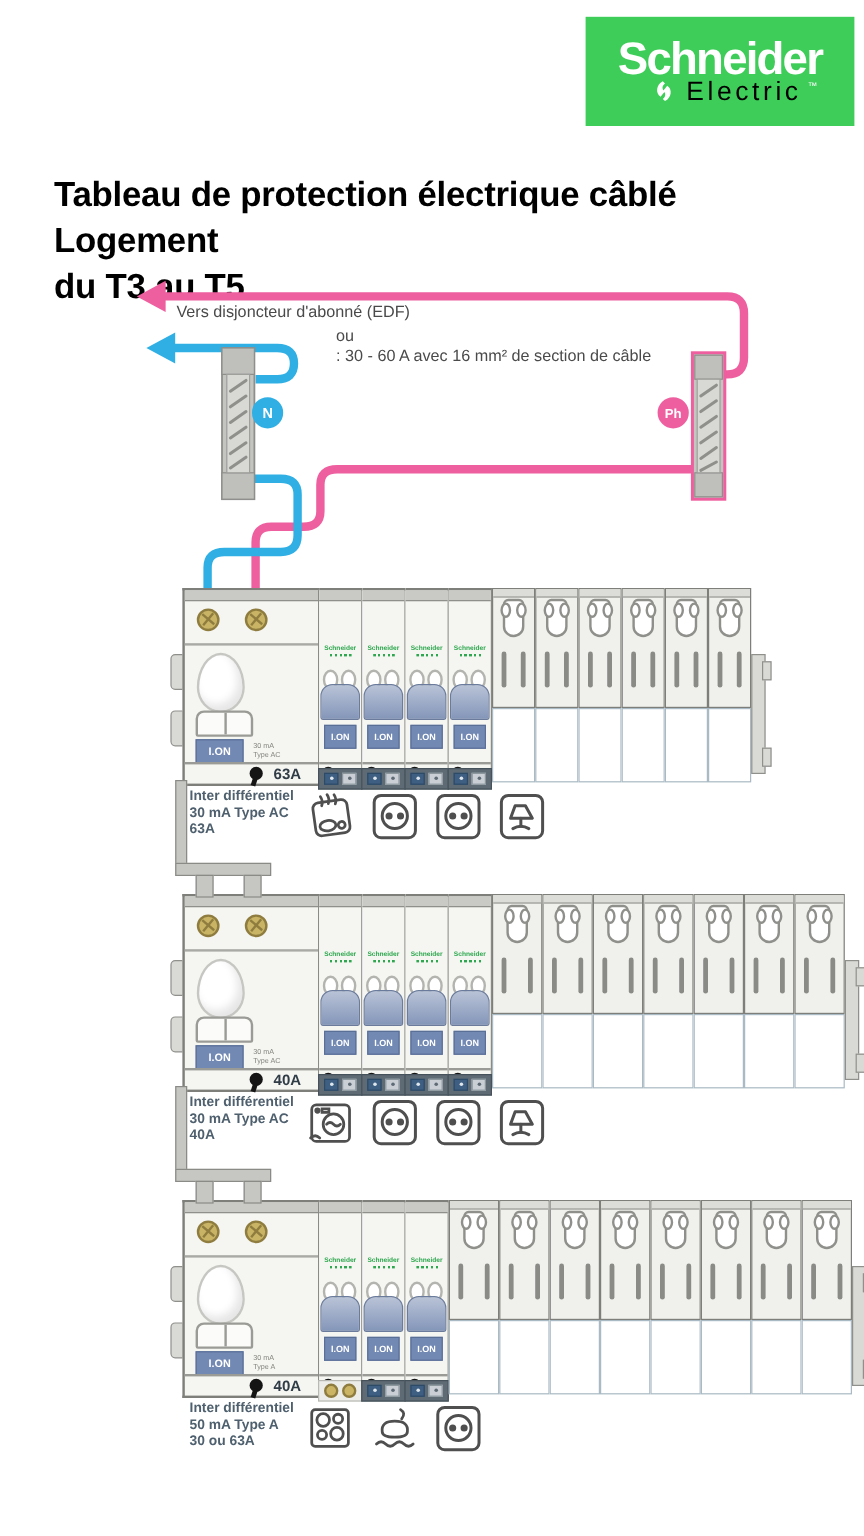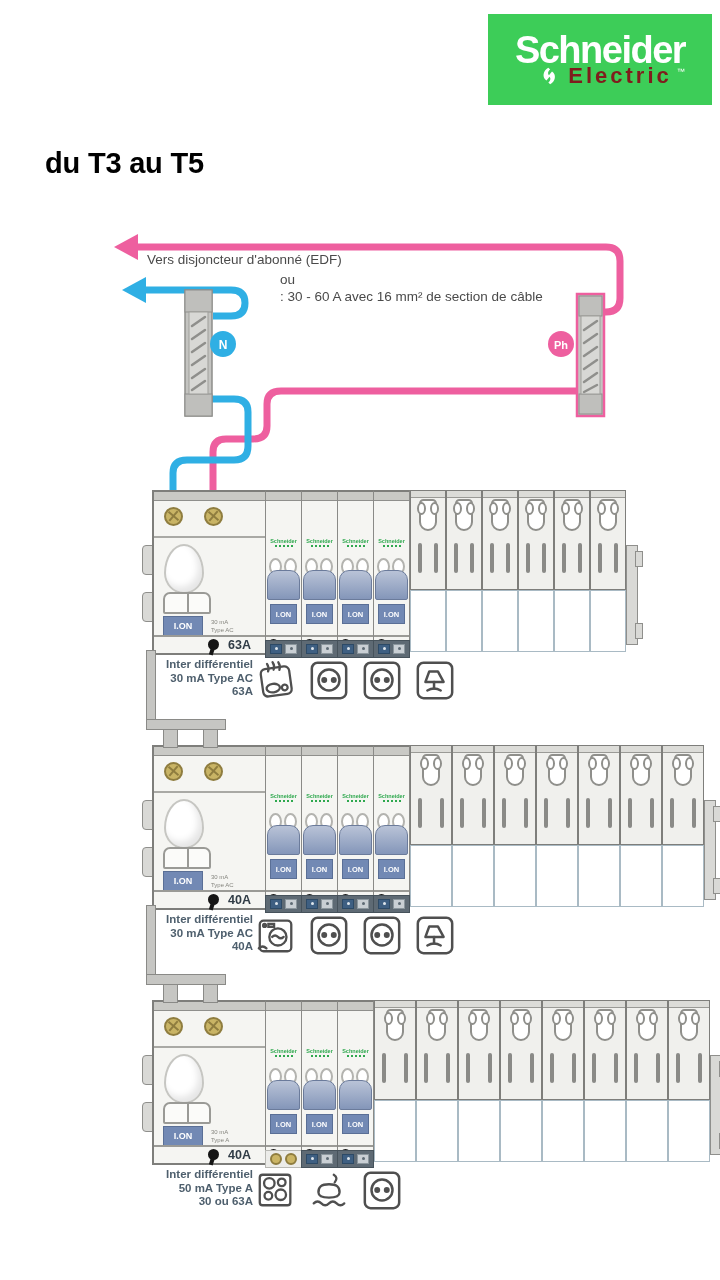--- a/index.html
+++ b/index.html
@@ -4,21 +4,21 @@
 <style>
   html,body{margin:0;padding:0;background:#fff;}
   .stage{position:relative;width:720px;height:1280px;background:#ffffff;overflow:hidden;
          font-family:"Liberation Sans",sans-serif;}
 
   
   .logo{position:absolute;left:488px;top:14px;width:224px;height:91px;background:#3DCD58;
         display:flex;flex-direction:column;align-items:center;justify-content:center;}
   .logo-name{color:#fff;font-size:38px;font-weight:800;letter-spacing:-1.5px;line-height:40px;}
   .logo-sub-row{display:flex;align-items:center;gap:5px;margin-top:-7px;padding-left:26px;}
-  .logo-sub{color:#7f1d1d;font-size:22px;font-weight:700;letter-spacing:3px;}
+  .logo-sub{color:#000000;font-size:22px;font-weight:400;letter-spacing:3px;}
   .logo-tm{color:#fff;font-size:8px;margin-top:-10px;}
 
   
   .page-title{position:absolute;left:45px;top:144px;width:660px;font-size:29px;font-weight:700;
               color:#000;line-height:38px;letter-spacing:-0.2px;}
 
   
   .wire-svg{position:absolute;left:0;top:0;z-index:1;pointer-events:none;}
   .edf-label{position:absolute;left:147px;top:252px;font-size:13.5px;color:#4a4a4a;z-index:2;}
   .spec-block{position:absolute;left:280px;top:272px;font-size:13.5px;color:#4a4a4a;line-height:16.5px;z-index:2;}
@@ -85,21 +85,21 @@
   .cup::before{left:-4px;} .cup::after{right:-4px;}
   .slot{position:absolute;top:52px;width:4px;height:30px;background:#8a8a87;border-radius:2px;}
   .slot.sl{left:7px;} .slot.sr{right:7px;}
   .blank-bottom{position:absolute;left:0;top:100px;right:0;height:62px;background:#fff;border:1px solid #A9BAC4;box-sizing:border-box;}
 
   .bracket{width:12px;height:100px;background:#D9D9D6;border:1.5px solid #8f8f8c;margin-top:55px;position:relative;box-sizing:border-box;}
   .bracket::before,.bracket::after{content:"";position:absolute;right:-6px;width:6px;height:14px;background:#D9D9D6;border:1px solid #8f8f8c;}
   .bracket::before{top:5px;} .bracket::after{bottom:5px;}
 
   .row-caption{position:absolute;left:6px;top:168px;display:flex;align-items:flex-start;}
-  .caption-text{width:95px;font-size:11.5px;font-weight:700;color:#4e5f6d;line-height:13.5px;text-align:right;}
+  .caption-text{width:95px;font-size:11.5px;font-weight:700;color:#4e5f6d;line-height:13.5px;}
   .caption-icons{display:flex;gap:11px;margin-left:2px;}
   .cicon{width:42px;height:44px;}
   .cicon *{vector-effect:non-scaling-stroke;}
 
   .conn{position:absolute;background:#C6C6C3;border:1px solid #8a8a87;z-index:3;box-sizing:border-box;}
   .side-tab{position:absolute;width:11px;height:30px;background:#D9D9D6;border:1px solid #8f8f8c;
             border-radius:4px 0 0 4px;z-index:1;box-sizing:border-box;}
 </style>
 </head>
 <body>
@@ -112,20 +112,21 @@
       <svg width="22" height="22" viewBox="0 0 24 24">
         <path d="M8 3 C2 6 1 14 6 17 L10 12 C7 11 7 7 10 5 Z" fill="#ffffff"></path>
         <path d="M10 21 C16 18 17 10 12 7 L8 12 C11 13 11 17 8 19 Z" fill="#ffffff"></path>
       </svg>
       <span class="logo-sub">Electric</span>
       <span class="logo-tm">™</span>
     </div>
   </div>
 
   <div class="page-title">
+    <div>Tableau de protection électrique câblé Logement</div>
     <div>du T3 au T5</div>
   </div>
 
   <div class="edf-label">Vers disjoncteur d'abonné (EDF)</div>
   <div class="spec-block">
     <div>ou</div>
     <div>: 30 - 60 A avec 16 mm² de section de câble</div>
   </div>
 
   <svg class="wire-svg" width="720" height="560" viewBox="0 0 720 560">

